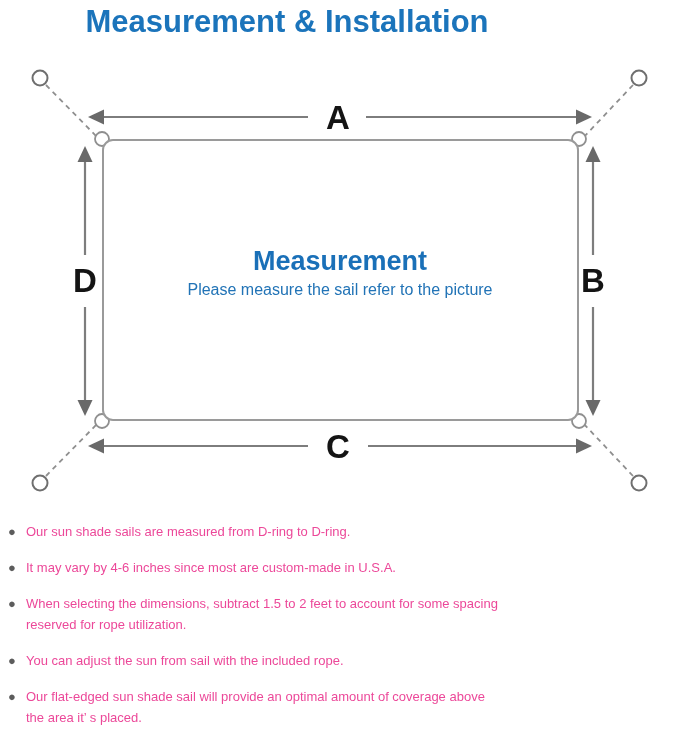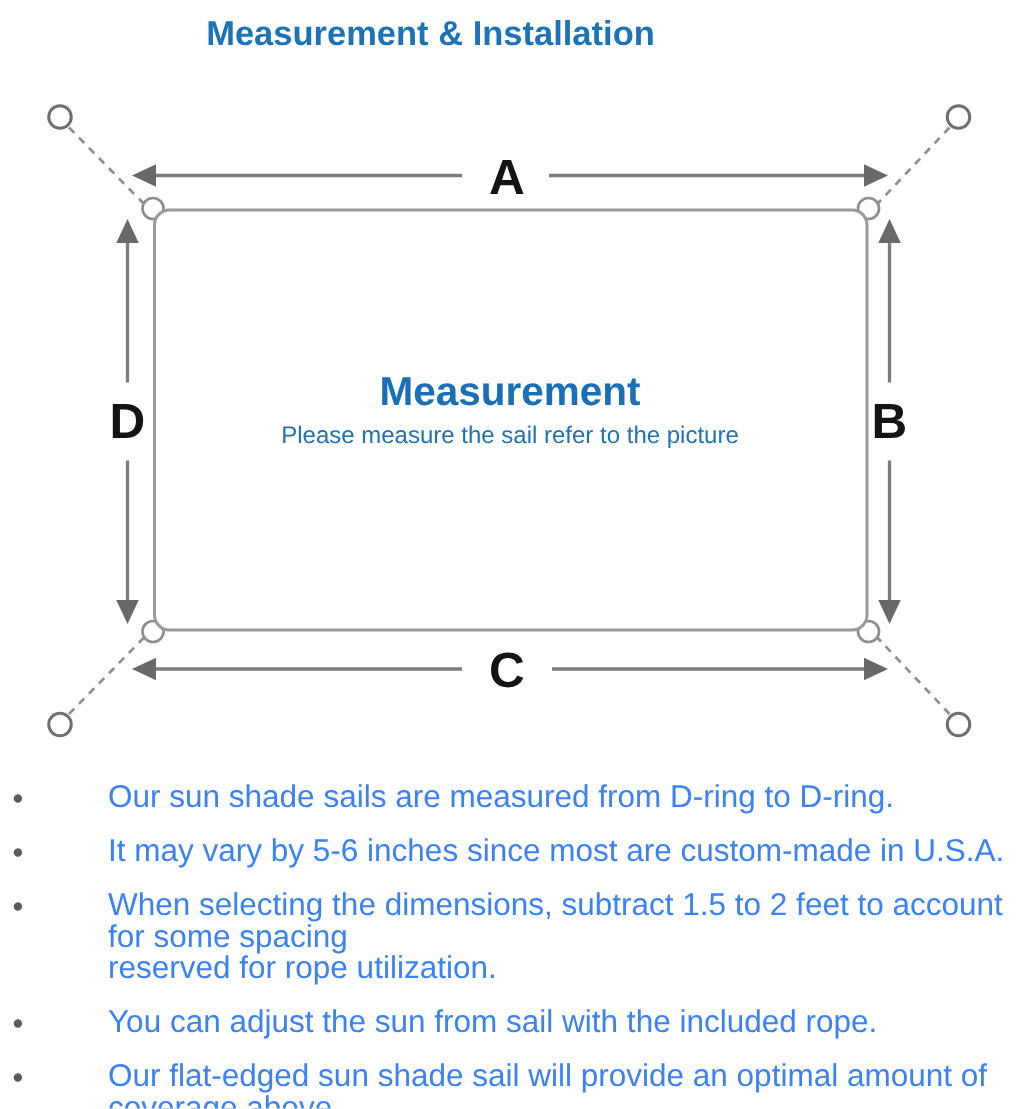--- a/index.html
+++ b/index.html
@@ -1,36 +1,36 @@
 <!DOCTYPE html>
 <html><head>
 <meta charset="utf-8">
 <style>
   html,body{margin:0;padding:0;background:#ffffff;}
   body{width:679px;height:739px;position:relative;overflow:hidden;
        font-family:"Liberation Sans","DejaVu Sans",sans-serif;}
   .page-title{position:absolute;top:0;left:0;width:574px;margin:0;
-       text-align:center;font-size:23px;font-weight:bold;color:#1b74bb;
+       text-align:center;font-size:31px;font-weight:bold;color:#1b74bb;
        line-height:44px;letter-spacing:0px;}
   #diagram{position:absolute;top:45px;left:0;}
   .shaft{stroke:#7d7d7d;stroke-width:2.2;fill:none;}
   .head{fill:#696969;stroke:none;}
   .sail{fill:#ffffff;stroke:#9a9a9a;stroke-width:2;}
   .ring{fill:#ffffff;stroke:#8f8f8f;stroke-width:1.8;}
   .anchor{fill:#ffffff;stroke:#6f6f6f;stroke-width:2;}
   .rope{stroke:#8f8f8f;stroke-width:1.8;stroke-dasharray:5 4.5;fill:none;}
   .dim-letter{font-size:33px;font-weight:bold;fill:#141414;text-anchor:middle;}
   .center-title{font-size:27px;font-weight:bold;fill:#1a70b8;text-anchor:middle;}
   .center-sub{font-size:16px;fill:#2173b6;text-anchor:middle;}
   .notes{position:absolute;top:521px;left:0;width:664px;margin:0;padding:0 6px 0 8px;
        list-style:none;}
   .notes li{display:flex;align-items:flex-start;margin:0 0 15px 0;}
   .dot{width:18px;flex:0 0 18px;font-size:13px;line-height:21px;color:#5c5c5c;}
-  .note-text{flex:1;font-size:21px;line-height:21px;color:#3b82f6;
-       white-space:pre-line;margin-left:46px;}
+  .note-text{flex:1;font-size:13px;line-height:21px;color:#ec4899;
+       white-space:pre-line;}
 </style>
 </head>
 <body>
 
 <h1 class="page-title">Measurement &amp; Installation</h1>
 
 <svg id="diagram" width="679" height="460" viewBox="0 0 679 460" xmlns="http://www.w3.org/2000/svg">
 
   <line class="rope" x1="46" y1="40" x2="99" y2="94"></line>
   <line class="rope" x1="633" y1="40" x2="582" y2="94"></line>
@@ -77,21 +77,21 @@
   <text class="center-sub" x="340" y="250">Please measure the sail refer to the picture</text>
 </svg>
 
 <ul class="notes">
   <li>
     <span class="dot">●</span>
     <span class="note-text">Our sun shade sails are measured from D-ring to D-ring.</span>
   </li>
   <li>
     <span class="dot">●</span>
-    <span class="note-text">It may vary by 5-6 inches since most are custom-made in U.S.A.</span>
+    <span class="note-text">It may vary by 4-6 inches since most are custom-made in U.S.A.</span>
   </li>
   <li>
     <span class="dot">●</span>
     <span class="note-text">When selecting the dimensions, subtract 1.5 to 2 feet to account for some spacing
 reserved for rope utilization.</span>
   </li>
   <li>
     <span class="dot">●</span>
     <span class="note-text">You can adjust the sun from sail with the included rope.</span>
   </li>

